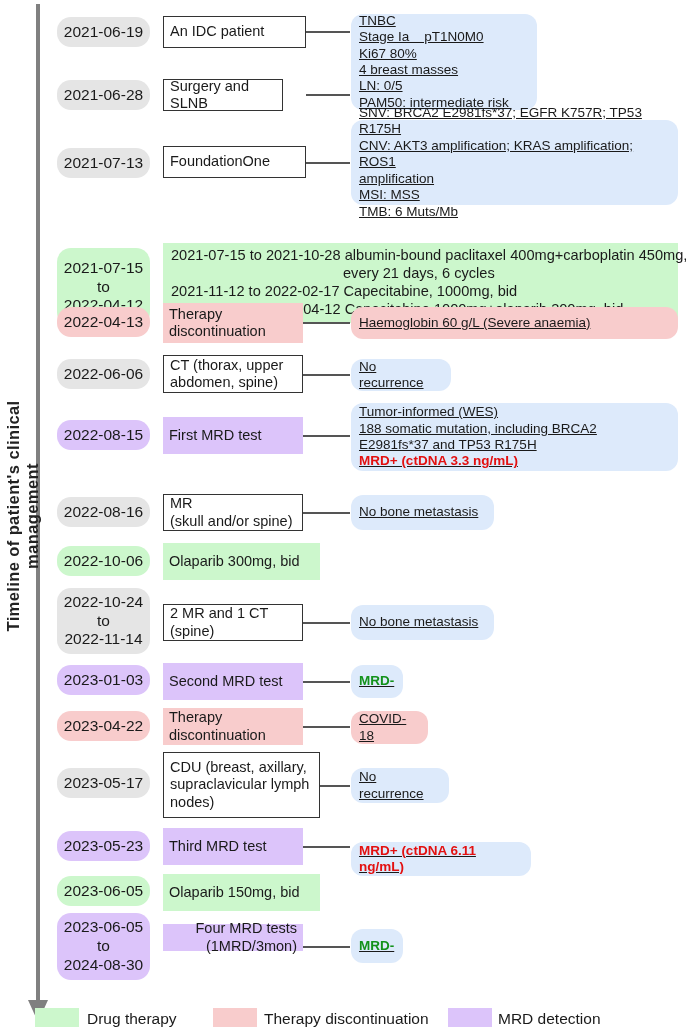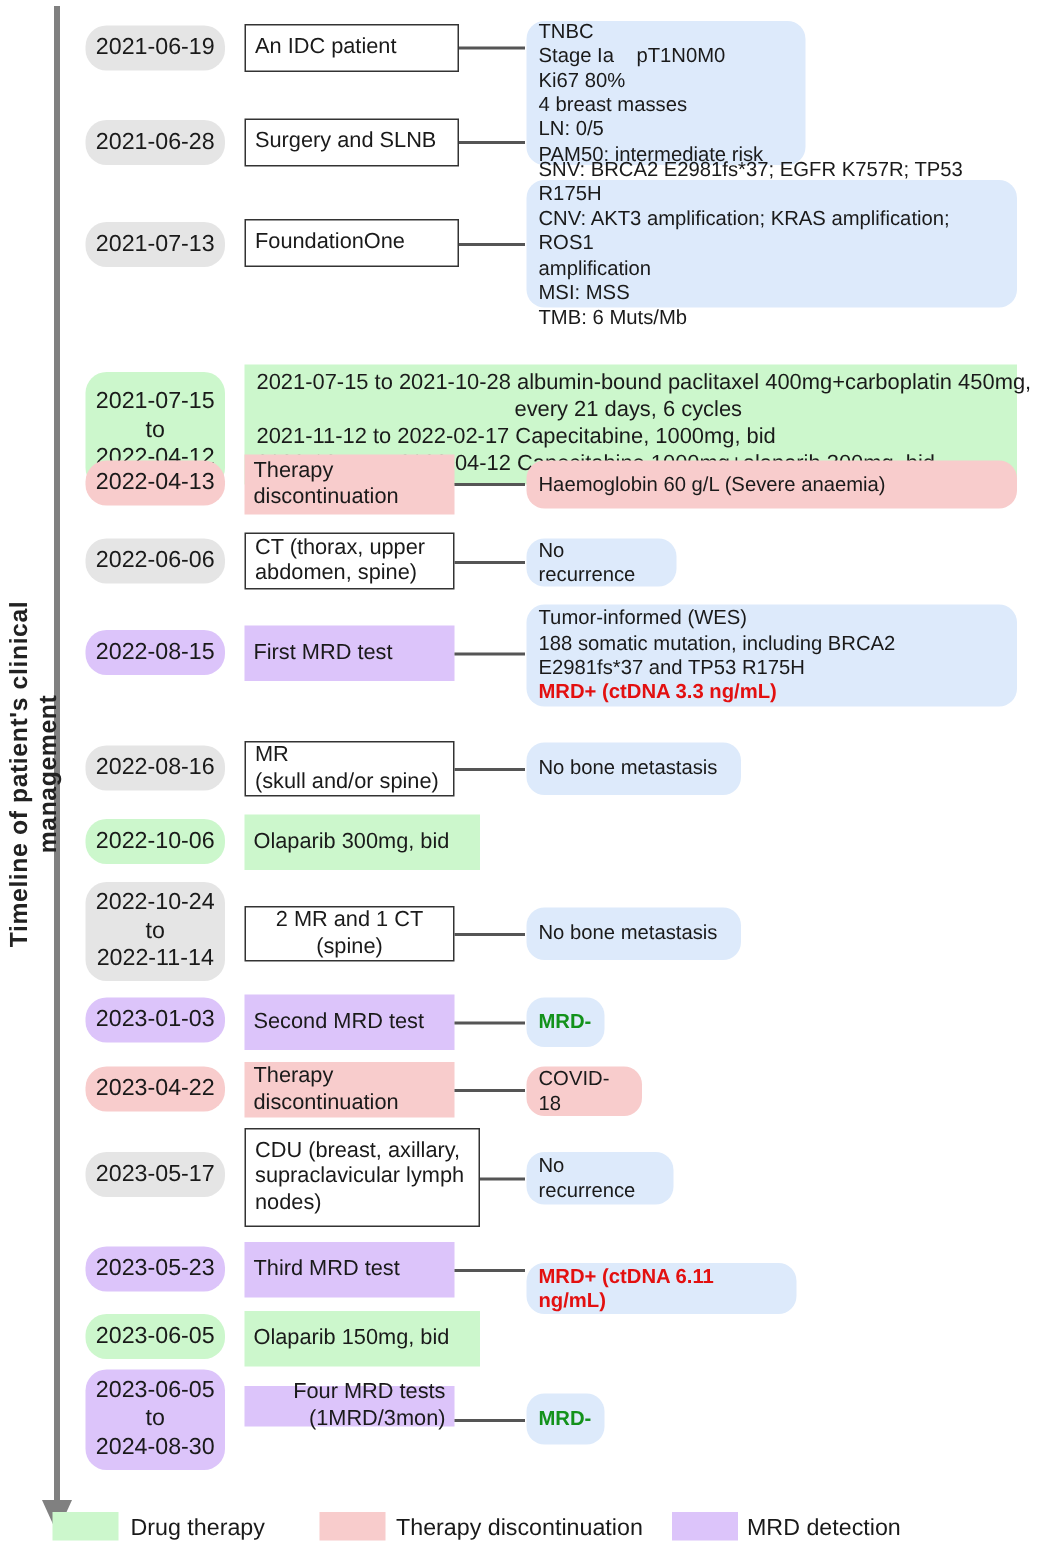--- a/index.html
+++ b/index.html
@@ -12,21 +12,21 @@
     border-top:22px solid #808080; }
   .axis-label { left:-150px; top:505px; width:330px; height:22px;
     transform:rotate(-90deg); text-align:center; font-weight:bold; font-size:16.5px;
     letter-spacing:0.4px; color:#222; }
   .date { left:57px; width:93px; border-radius:14px; display:flex; align-items:center;
     justify-content:center; text-align:center; font-size:15.5px; line-height:1.22; }
   .event { left:163px; display:flex; align-items:center; padding:0 6px;
     font-size:14.5px; line-height:1.2; }
   .event.box { border:1.5px solid #333; background:#fff; }
   .detail { left:350px; border-radius:12px; background:#ddeafb; padding:3px 8px;
-    font-size:13.5px; line-height:1.22; display:flex; flex-direction:column; justify-content:center; }
+    font-size:13.5px; line-height:1.22; display:flex; flex-direction:column; justify-content:center;text-decoration:underline; }
   .conn { height:1.5px; background:#555; }
   .gray { background:#e5e5e5; }
   .green { background:#ccf7cc; }
   .red { background:#f8cccc; }
   .purple { background:#dcc4fa; }
   .detail.red { background:#f8cccc; }
   .pos { color:#e31010; font-weight:bold; }
   .neg { color:#13921b; font-weight:bold; }
   .drug-block { left:163px; top:243px; width:515px; height:80px; background:#ccf7cc;
     padding:4px 8px; font-size:14.6px; line-height:1.23; }
@@ -40,21 +40,21 @@
 
 <div class="abs axis-line"></div>
 <div class="abs axis-arrow"></div>
 <div class="abs axis-label">Timeline of patient's clinical management</div>
 
 <div class="abs date gray" style="top:17px;height:30px;">2021-06-19</div>
 <div class="abs event box" style="top:16px;width:143px;height:32px;">An IDC patient</div>
 <div class="abs conn" style="left:306px;top:31px;width:44px;"></div>
 
 <div class="abs date gray" style="top:80px;height:30px;">2021-06-28</div>
-<div class="abs event box" style="top:79px;width:143px;height:32px;text-align:center;">Surgery and SLNB</div>
+<div class="abs event box" style="top:79px;width:120px;height:32px;">Surgery and SLNB</div>
 <div class="abs conn" style="left:306px;top:94px;width:44px;"></div>
 
 <div class="abs detail" style="left:351px;top:14px;width:186px;height:96px;">
   <div>TNBC</div>
   <div style="white-space:pre;">Stage Ia    pT1N0M0</div>
   <div>Ki67 80%</div>
   <div>4 breast masses</div>
   <div>LN: 0/5</div>
   <div>PAM50: intermediate risk</div>
 </div>
@@ -116,21 +116,21 @@
   </div>
 
 <div class="abs date green" style="top:546px;height:30px;">2022-10-06</div>
 <div class="abs event green" style="top:543px;width:157px;height:37px;">Olaparib 300mg, bid</div>
 
 <div class="abs date gray" style="top:588px;height:66px;flex-direction:column;">
   <span>2022-10-24</span>
   <span>to</span>
   <span>2022-11-14</span>
 </div>
-<div class="abs event box" style="top:604px;width:140px;height:37px;flex-direction:column;align-items:center;justify-content:center;">
+<div class="abs event box" style="top:604px;width:140px;height:37px;flex-direction:column;align-items:flex-start;justify-content:center;">
   <span>2 MR and 1 CT</span>
   <span>(spine)</span>
 </div>
 <div class="abs conn" style="left:303px;top:622px;width:47px;"></div>
 <div class="abs detail" style="left:351px;top:605px;width:143px;height:35px;">
     <span>No bone metastasis</span>
   </div>
 
 <div class="abs date purple" style="top:665px;height:30px;">2023-01-03</div>
 <div class="abs event purple" style="top:663px;width:140px;height:37px;">Second MRD test</div>

